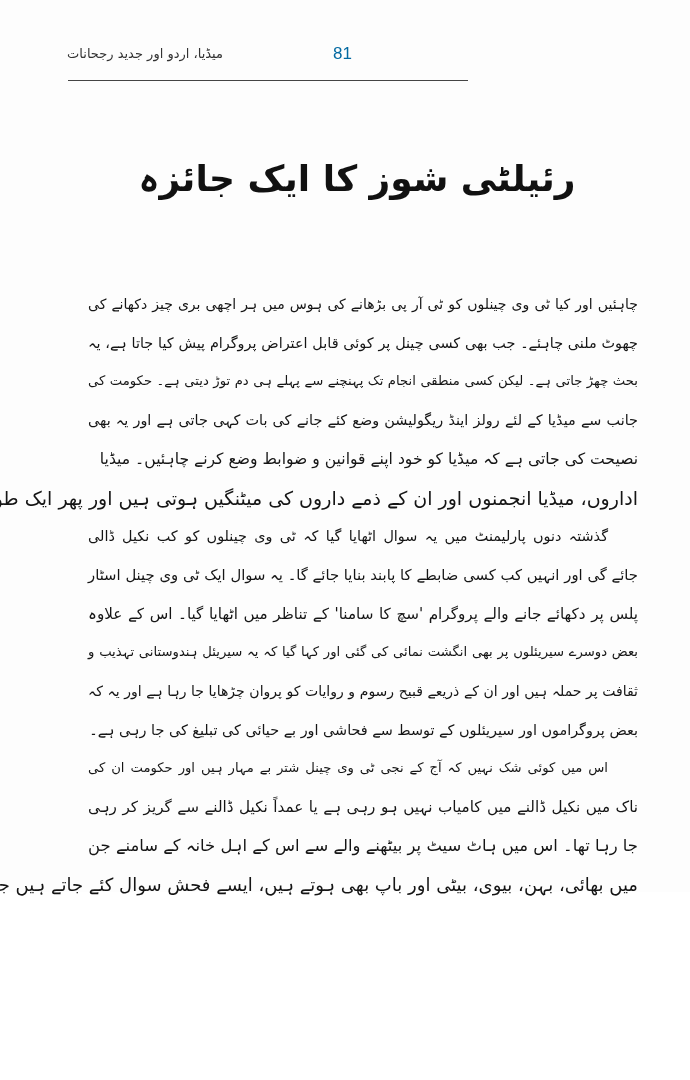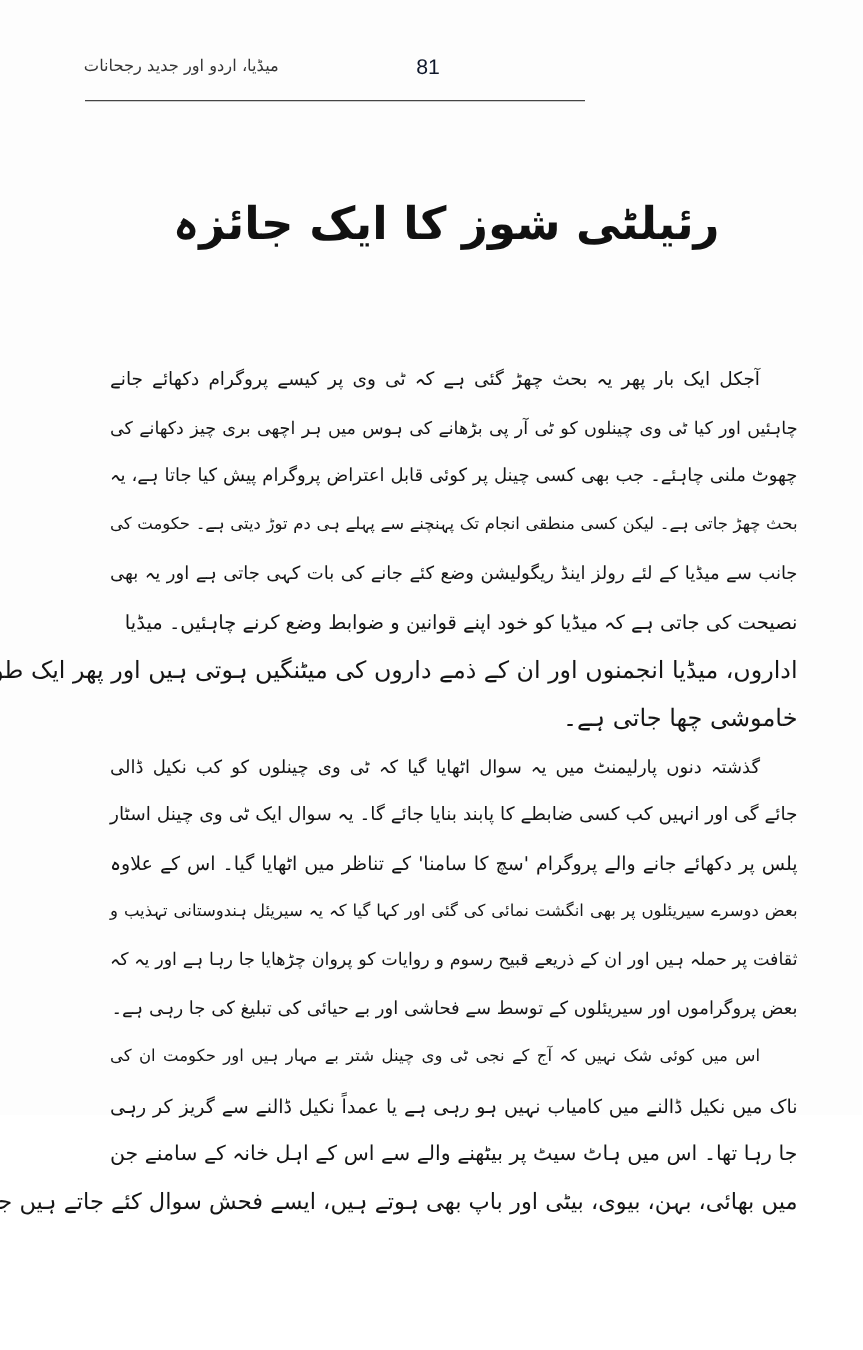--- a/index.html
+++ b/index.html
@@ -41,21 +41,21 @@
       color: #333;
       width: 155px;
       white-space: nowrap;
     }
     .page-number {
       position: absolute;
       left: 265px;
       top: 0px;
       font-family: "Liberation Sans", sans-serif;
       font-size: 17px;
-      color: #0f172a;
+      color: #0369a1;
     }
     .header-rule {
       position: absolute;
       left: 68px;
       top: 80px;
       width: 400px;
       height: 1px;
       background: #444;
     }
     .chapter-title {
@@ -109,28 +109,26 @@
     <span class="header-title">میڈیا، اردو اور جدید رجحانات</span>
     <span class="page-number">81</span>
   </div>
   <div class="header-rule"></div>
 
   <h1 class="chapter-title" style="margin:0;padding-left:12px;">رئیلٹی شوز کا ایک جائزہ</h1>
 
   <div class="body-text">
 
     <p class="paragraph">
-      <span class="line indent" style="display: block; font-size: 14.8px;">آجکل ایک بار پھر یہ بحث چھڑ گئی ہے کہ ٹی وی پر کیسے پروگرام دکھائے جانے</span>
       <span class="line" style="display: block; font-size: 14px;">چاہئیں اور کیا ٹی وی چینلوں کو ٹی آر پی بڑھانے کی ہوس میں ہر اچھی بری چیز دکھانے کی</span>
       <span class="line" style="display: block; font-size: 14.4px;">چھوٹ ملنی چاہئے۔ جب بھی کسی چینل پر کوئی قابل اعتراض پروگرام پیش کیا جاتا ہے، یہ</span>
       <span class="line" style="display: block; font-size: 13.2px;">بحث چھڑ جاتی ہے۔ لیکن کسی منطقی انجام تک پہنچنے سے پہلے ہی دم توڑ دیتی ہے۔ حکومت کی</span>
       <span class="line" style="display: block; font-size: 14.4px;">جانب سے میڈیا کے لئے رولز اینڈ ریگولیشن وضع کئے جانے کی بات کہی جاتی ہے اور یہ بھی</span>
       <span class="line" style="display: block; font-size: 15.6px; margin-left: 36px;">نصیحت کی جاتی ہے کہ میڈیا کو خود اپنے قوانین و ضوابط وضع کرنے چاہئیں۔ میڈیا</span>
       <span class="line" style="display: block; font-size: 19px;">اداروں، میڈیا انجمنوں اور ان کے ذمے داروں کی میٹنگیں ہوتی ہیں اور پھر ایک طویل</span>
-      <span class="line last" style="display: block;">خاموشی چھا جاتی ہے۔</span>
     </p>
 
     <p class="paragraph">
       <span class="line indent" style="display: block; font-size: 14.4px;">گذشتہ دنوں پارلیمنٹ میں یہ سوال اٹھایا گیا کہ ٹی وی چینلوں کو کب نکیل ڈالی</span>
       <span class="line" style="display: block; font-size: 14.8px;">جائے گی اور انہیں کب کسی ضابطے کا پابند بنایا جائے گا۔ یہ سوال ایک ٹی وی چینل اسٹار</span>
       <span class="line" style="display: block; font-size: 15.2px;">پلس پر دکھائے جانے والے پروگرام 'سچ کا سامنا' کے تناظر میں اٹھایا گیا۔ اس کے علاوہ</span>
       <span class="line" style="display: block; font-size: 13.2px;">بعض دوسرے سیریئلوں پر بھی انگشت نمائی کی گئی اور کہا گیا کہ یہ سیریئل ہندوستانی تہذیب و</span>
       <span class="line" style="display: block; font-size: 14px;">ثقافت پر حملہ ہیں اور ان کے ذریعے قبیح رسوم و روایات کو پروان چڑھایا جا رہا ہے اور یہ کہ</span>
       <span class="line last" style="display: block; font-size: 14.4px;">بعض پروگراموں اور سیریئلوں کے توسط سے فحاشی اور بے حیائی کی تبلیغ کی جا رہی ہے۔</span>
     </p>

